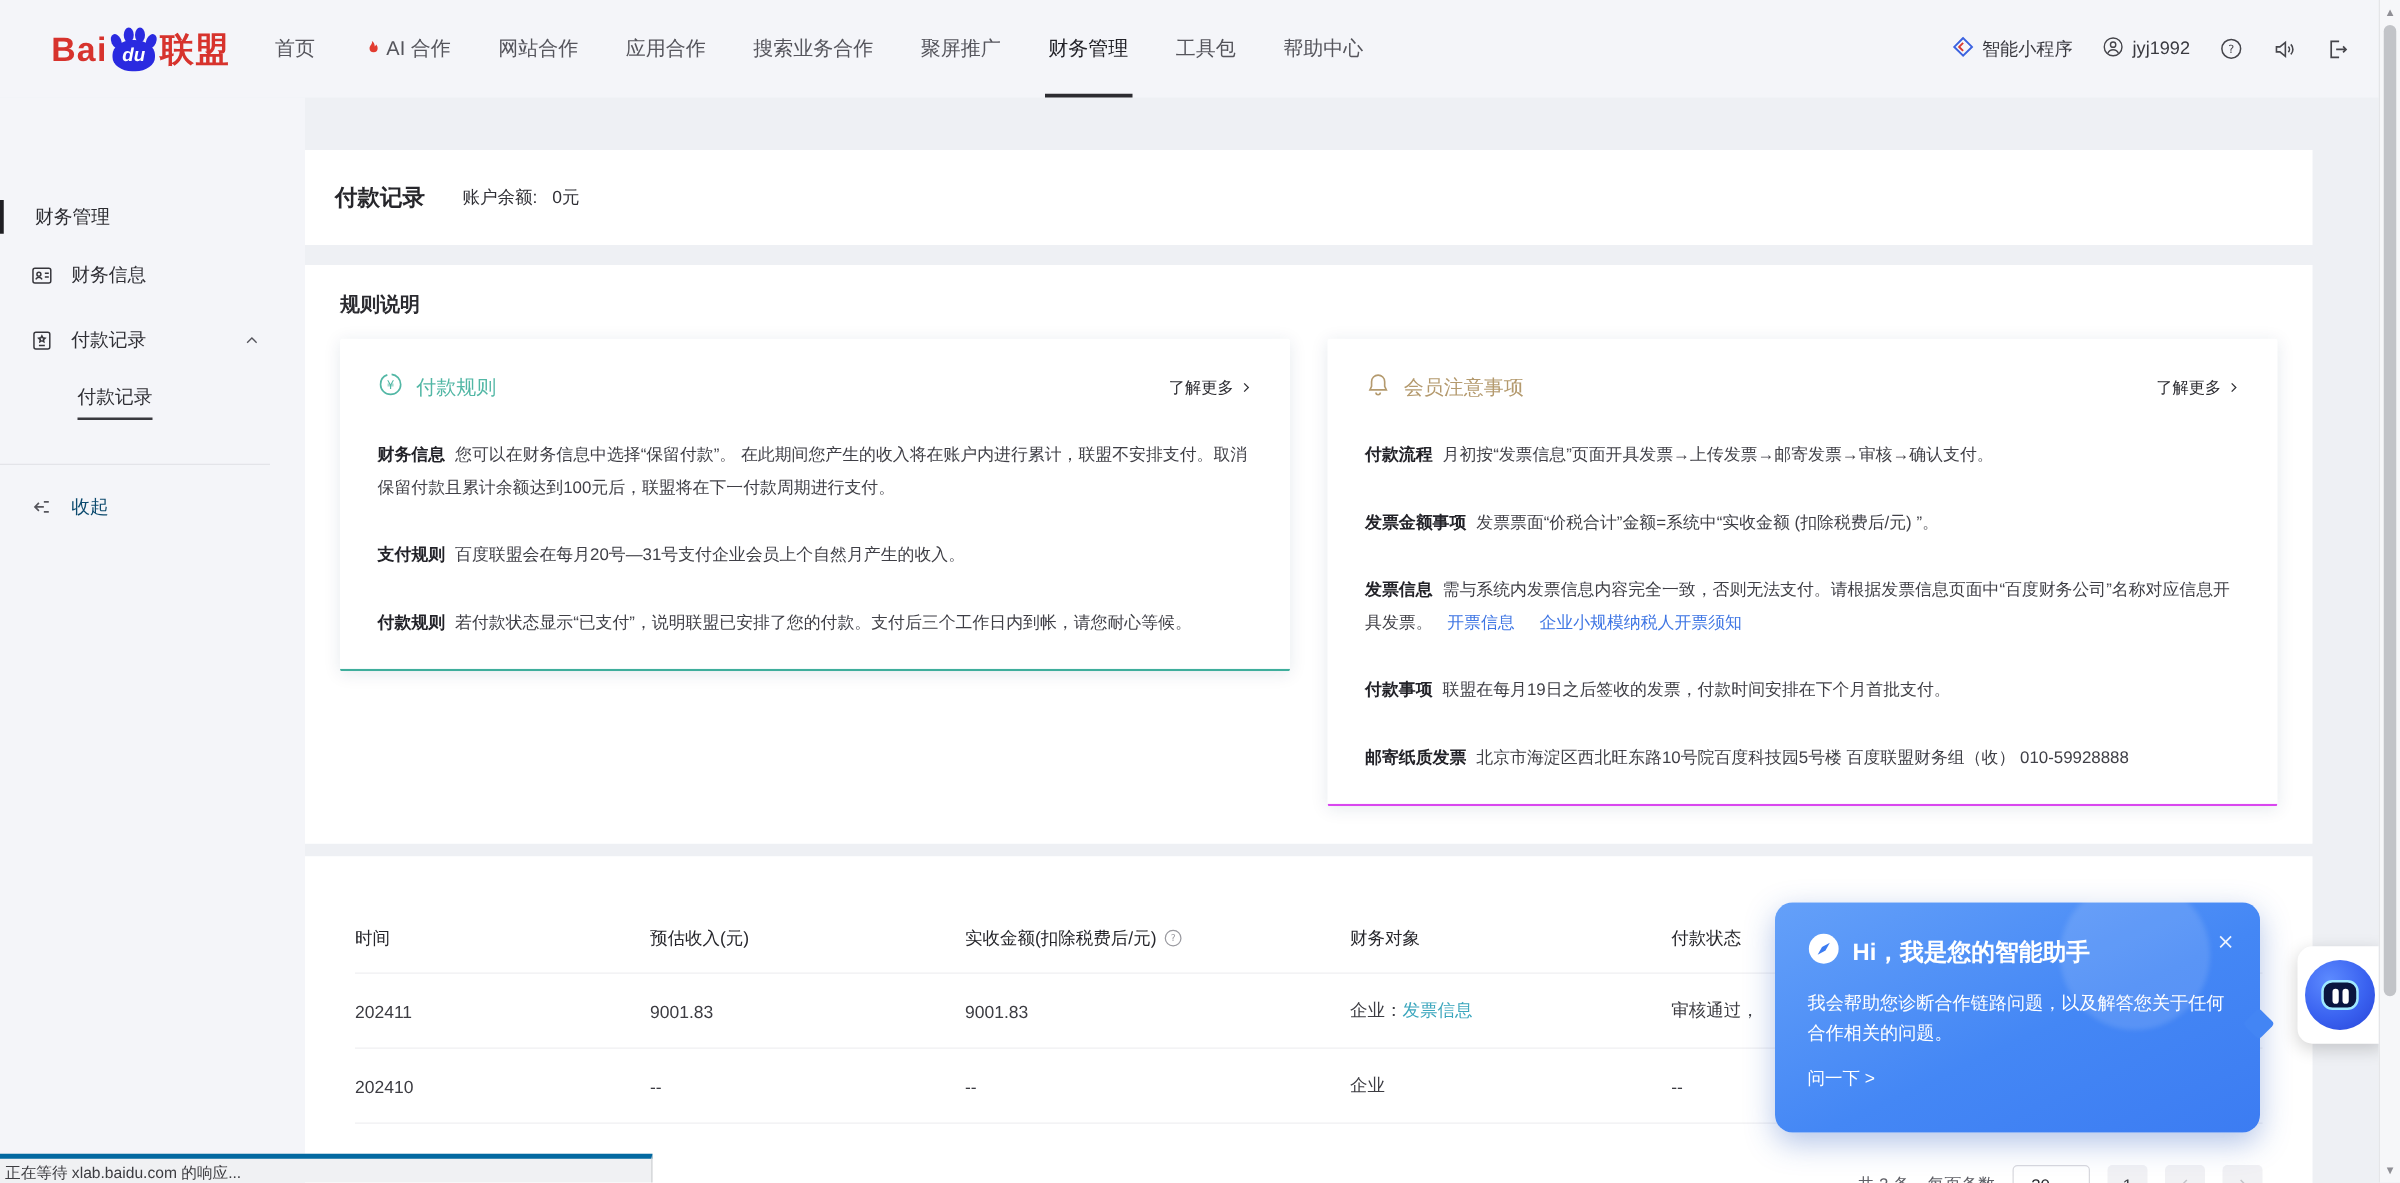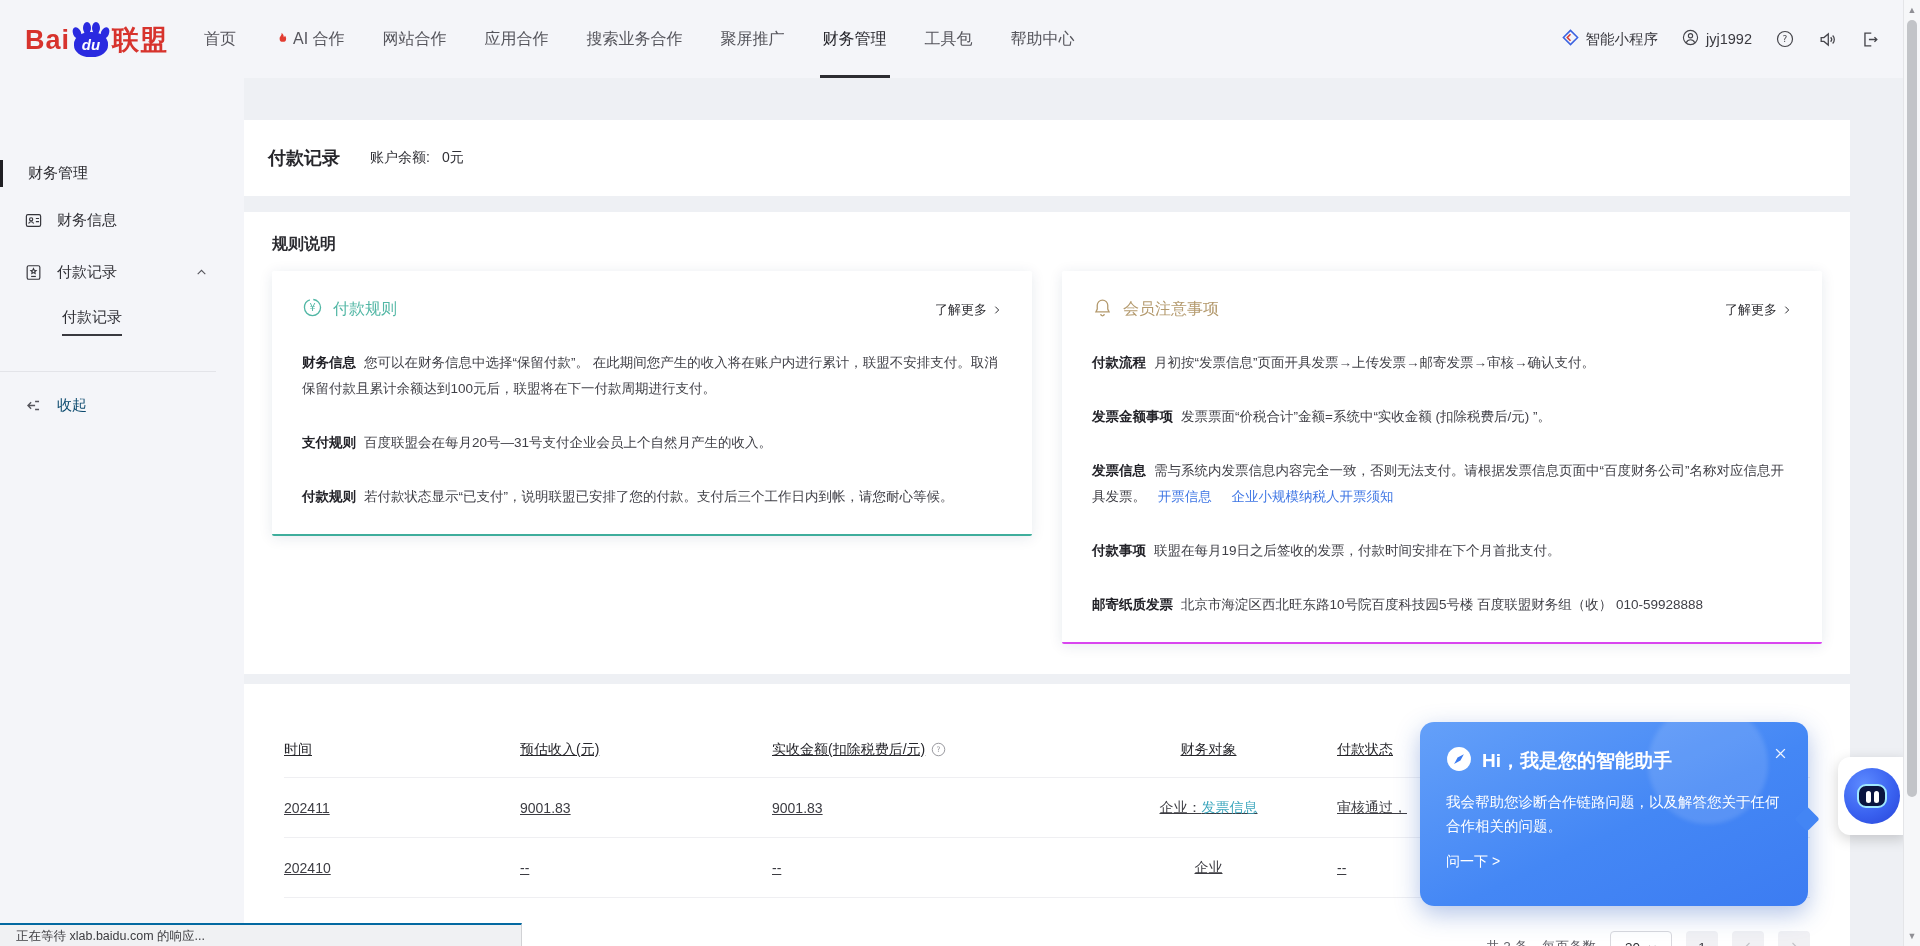--- a/index.html
+++ b/index.html
@@ -1,20 +1,20 @@
 <!DOCTYPE html>
 <html><head>
 <meta charset="utf-8">
 <style>
   * { margin:0; padding:0; box-sizing:border-box; }
   html,body { width:1920px; height:946px; overflow:hidden; font-family:"Liberation Sans","DejaVu Sans",sans-serif; background:#eef0f4; }
 
   
   .topnav { position:absolute; left:0; top:0; width:1920px; height:78px; background:#f4f5f9; display:flex; align-items:center; z-index:20; }
-  .logo { display:flex; align-items:flex-end; margin-left:25px; cursor:pointer; }
+  .logo { display:flex; align-items:flex-end; margin-left:41px; cursor:pointer; }
   .logo-bai,.logo-union { font-size:27px; font-weight:700; color:#d7332d; letter-spacing:1px; line-height:34px; }
   .paw { position:relative; width:40px; height:36px; margin:0 1px; }
   .paw .toe { position:absolute; background:#2a2ae0; border-radius:50%; width:8px; height:12px; }
   .paw .t1 { left:2px; top:6px; transform:rotate(-24deg); }
   .paw .t2 { left:12px; top:1px; }
   .paw .t3 { left:21px; top:1px; }
   .paw .t4 { left:30px; top:6px; transform:rotate(24deg); }
   .paw .pad { position:absolute; left:3px; top:11px; width:34px; height:25px; background:#2a2ae0; border-radius:48% 48% 46% 46%; color:#fff; font-size:15px; font-weight:700; text-align:center; line-height:25px; font-style:italic; }
   .nav-items { display:flex; margin-left:36px; gap:38px; height:78px; }
   .nav-item { display:flex; align-items:center; font-size:16px; color:#55555c; cursor:pointer; position:relative; }
@@ -56,23 +56,23 @@
   .rule-head .rtitle { margin-left:10px; font-size:16px; }
   .teal .rtitle { color:#52b7a5; }
   .gold .rtitle { color:#b49a6e; }
   .more-link { margin-left:auto; display:flex; align-items:center; gap:5px; font-size:13px; color:#2e2e33; cursor:pointer; }
   .para { margin-top:28px; font-size:13.5px; line-height:26px; color:#3f3f46; }
   .plabel { font-weight:700; color:#222228; margin-right:8px; }
   .plink { color:#3f76e4; margin-left:16px; cursor:pointer; }
   .plink.first { margin-left:8px; }
 
   .table-card { margin-top:10px; padding:38px 40px 0; height:420px; }
-  .trow { display:flex; align-items:center; height:60px; border-bottom:1px solid #efeff2; font-size:14px; color:#3c3c42;text-decoration:underline; }
+  .trow { display:flex; align-items:center; height:60px; border-bottom:1px solid #efeff2; font-size:14px; color:#3c3c42; }
   .trow.head { height:56px; color:#26262b; }
-  .c1{width:236px;} .c2{width:252px;} .c3{width:308px; display:flex; align-items:center; gap:6px;} .c4{width:257px;text-align:center;} .c5{flex:1;}
+  .c1{width:236px;} .c2{width:252px;} .c3{width:308px; display:flex; align-items:center; gap:6px;} .c4{width:257px;} .c5{flex:1;}
   .cell-link { color:#3ba6bd; cursor:pointer; }
   .pagination { margin-top:33px; display:flex; justify-content:flex-end; align-items:center; gap:14px; font-size:13.5px; color:#5f5f66; }
   .pg-select { width:62px; height:32px; border:1px solid #d9d9de; border-radius:4px; background:#fff; display:flex; align-items:center; justify-content:center; gap:7px; color:#2b2b30; cursor:pointer; }
   .pg-btn { min-width:32px; height:32px; border-radius:4px; background:#f1f1f4; display:flex; align-items:center; justify-content:center; color:#3c3c42; cursor:pointer; }
   .pg-btn.nav { color:#c3c3c8; }
 
   
   .assistant { position:absolute; left:1420px; top:722px; width:388px; height:184px; border-radius:14px; background:linear-gradient(155deg,#64a0f9 0%,#4487f5 55%,#3c7cf2 100%); box-shadow:0 8px 24px rgba(40,90,190,.35); z-index:40; overflow:visible; }
   .assistant::before { content:""; position:absolute; right:40px; top:-18px; width:120px; height:120px; background:rgba(255,255,255,.12); border-radius:50%; filter:blur(2px); }
   .assistant .arrow { position:absolute; right:-8px; top:88px; width:18px; height:18px; background:#4385f4; transform:rotate(45deg); border-radius:3px; }
@@ -89,21 +89,21 @@
   .robot .eye { position:absolute; top:5px; width:5px; height:12px; background:#fff; border-radius:3px; }
   .robot .e1 { left:7px; } .robot .e2 { left:15px; }
 
   
   .scrollbar { position:absolute; right:0; top:0; width:17px; height:946px; background:#f6f7f9; border-left:1px solid #e4e5e8; z-index:50; }
   .sb-arrow { position:absolute; left:0; width:16px; text-align:center; font-size:9px; color:#8f8f95; }
   .sb-up { top:5px; } .sb-down { bottom:5px; }
   .sb-thumb { position:absolute; left:3px; top:20px; width:10px; height:777px; background:#c2c4c8; border-radius:5px; cursor:pointer; }
 
   
-  .statusbar { position:absolute; left:0; bottom:0; width:522px; height:23px; background:#f0f1f3; border-top:2px solid #0369a1; border-right:1px solid #d1d2d5; font-size:12.5px; color:#3c3c40; line-height:22px; padding-left:16px; z-index:60; }
+  .statusbar { position:absolute; left:0; bottom:0; width:522px; height:23px; background:#f0f1f3; border-top:4px solid #0369a1; border-right:1px solid #d1d2d5; font-size:12.5px; color:#3c3c40; line-height:22px; padding-left:4px; z-index:60; }
 </style>
 </head>
 <body>
 
 <div class="topnav">
   <div class="logo">
     <span class="logo-bai">Bai</span>
     <span class="paw">
       <span class="toe t1"></span>
         <span class="toe t2"></span>

